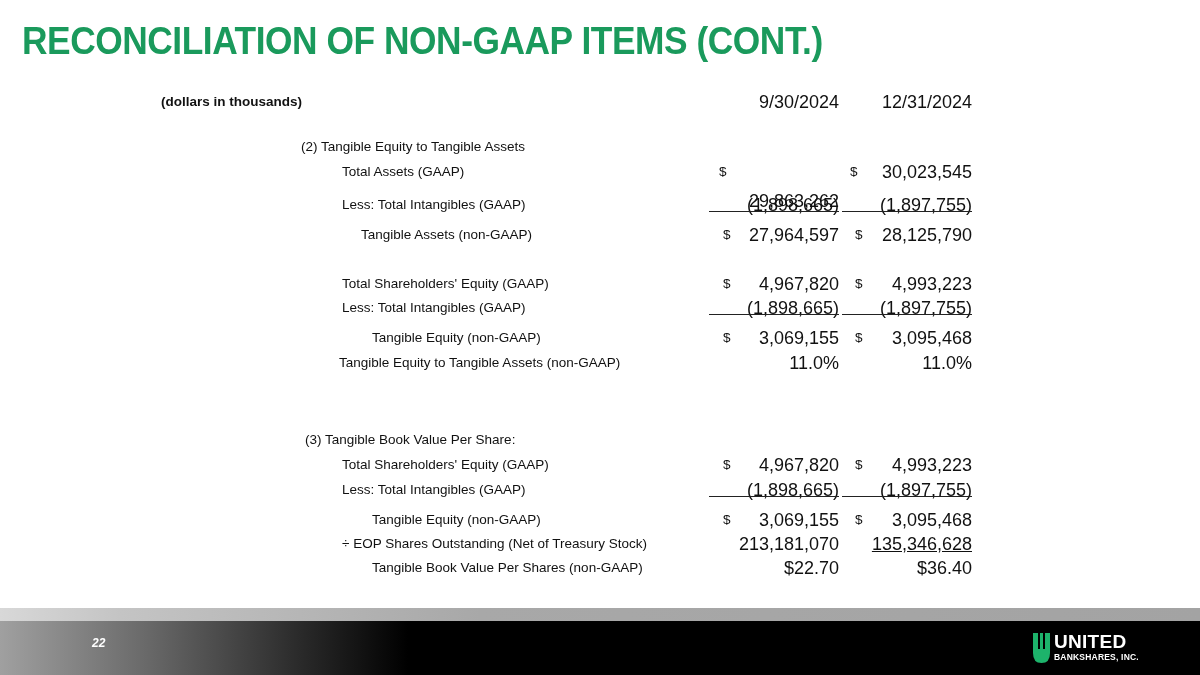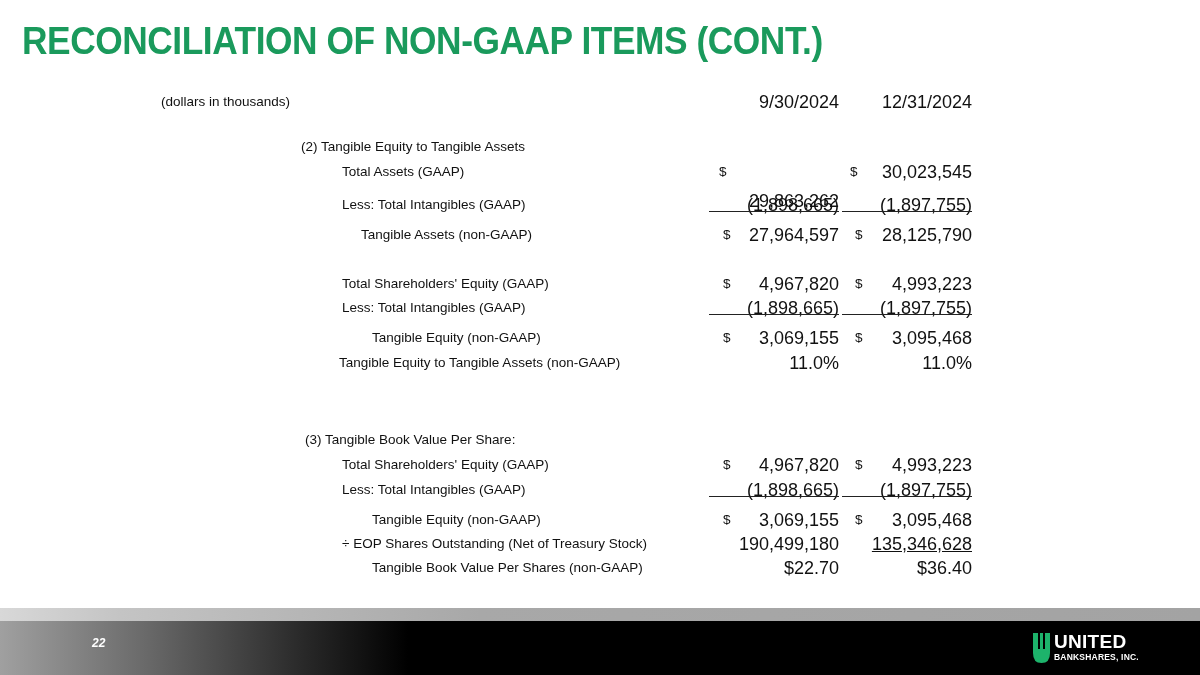--- a/index.html
+++ b/index.html
@@ -45,21 +45,21 @@
       position: absolute; left: 21px; top: 19px; color: #fff;
       font-weight: bold; font-size: 8.5px; letter-spacing: 0.2px;
       font-family: "Liberation Sans", sans-serif; white-space: nowrap;
     }
   </style>
 </head>
 <body>
 
 <div class="title">RECONCILIATION OF NON-GAAP ITEMS (CONT.)</div>
 
-<div class="txt" style="left:161px;top:94px;">(dollars in thousands)</div>
+<div class="txt" style="left:161px;top:94px;font-weight:bold;">(dollars in thousands)</div>
 <div class="num" style="right:361px;top:94px;">9/30/2024</div>
 <div class="num" style="right:228px;top:94px;">12/31/2024</div>
 
 <div class="txt" style="left:301px;top:139px;">(2) Tangible Equity to Tangible Assets</div>
 
 <div class="txt" style="left:342px;top:164px;">Total Assets (GAAP)</div>
 <div class="dollar" style="left:719px;top:164px;">$</div>
 <div class="num" style="right:361px;top:164px;margin-top:29px;">29,863,262</div>
 <div class="dollar" style="left:850px;top:164px;">$</div>
 <div class="num" style="right:228px;top:164px;">30,023,545</div>
@@ -112,21 +112,21 @@
 <div class="uline" style="left:709px;top:496px;width:130px;"></div>
 <div class="uline" style="left:842px;top:496px;width:130px;"></div>
 
 <div class="txt" style="left:372px;top:512px;">Tangible Equity (non-GAAP)</div>
 <div class="dollar" style="left:723px;top:512px;">$</div>
 <div class="num" style="right:361px;top:512px;">3,069,155</div>
 <div class="dollar" style="left:855px;top:512px;">$</div>
 <div class="num" style="right:228px;top:512px;">3,095,468</div>
 
 <div class="txt" style="left:342px;top:536px;">÷ EOP Shares Outstanding (Net of Treasury Stock)</div>
-<div class="num" style="right:361px;top:536px;">190,499,180</div>
+<div class="num" style="right:361px;top:536px;">213,181,070</div>
 <div class="num" style="right:228px;top:536px;text-decoration:underline;">135,346,628</div>
 
 <div class="txt" style="left:372px;top:560px;">Tangible Book Value Per Shares (non-GAAP)</div>
 <div class="num" style="right:361px;top:560px;">$22.70</div>
 <div class="num" style="right:228px;top:560px;">$36.40</div>
 
 <div class="footer-band"></div>
 <div class="footer">
   <div class="page-num">22</div>
   <div class="logo">

